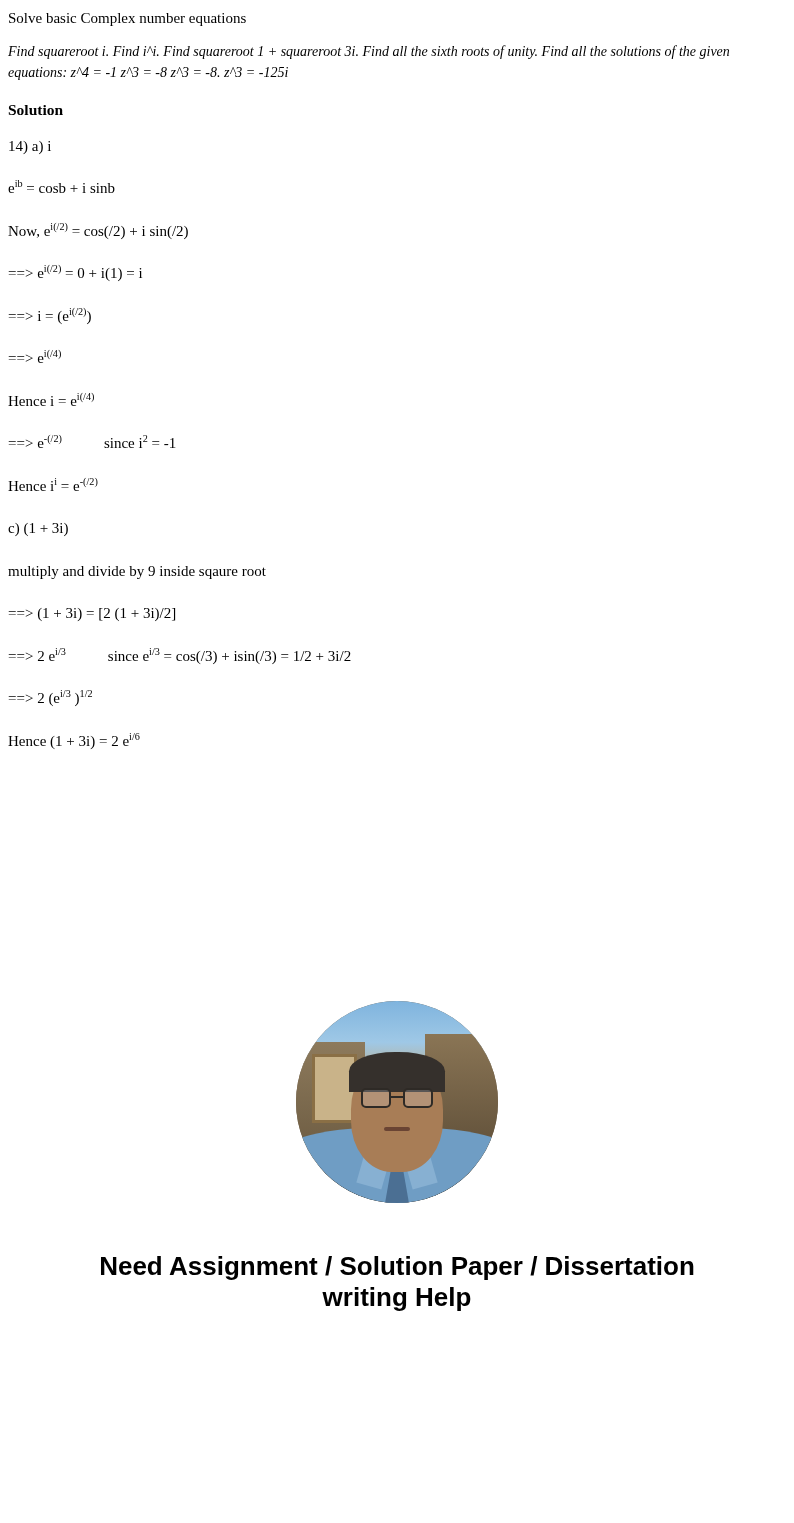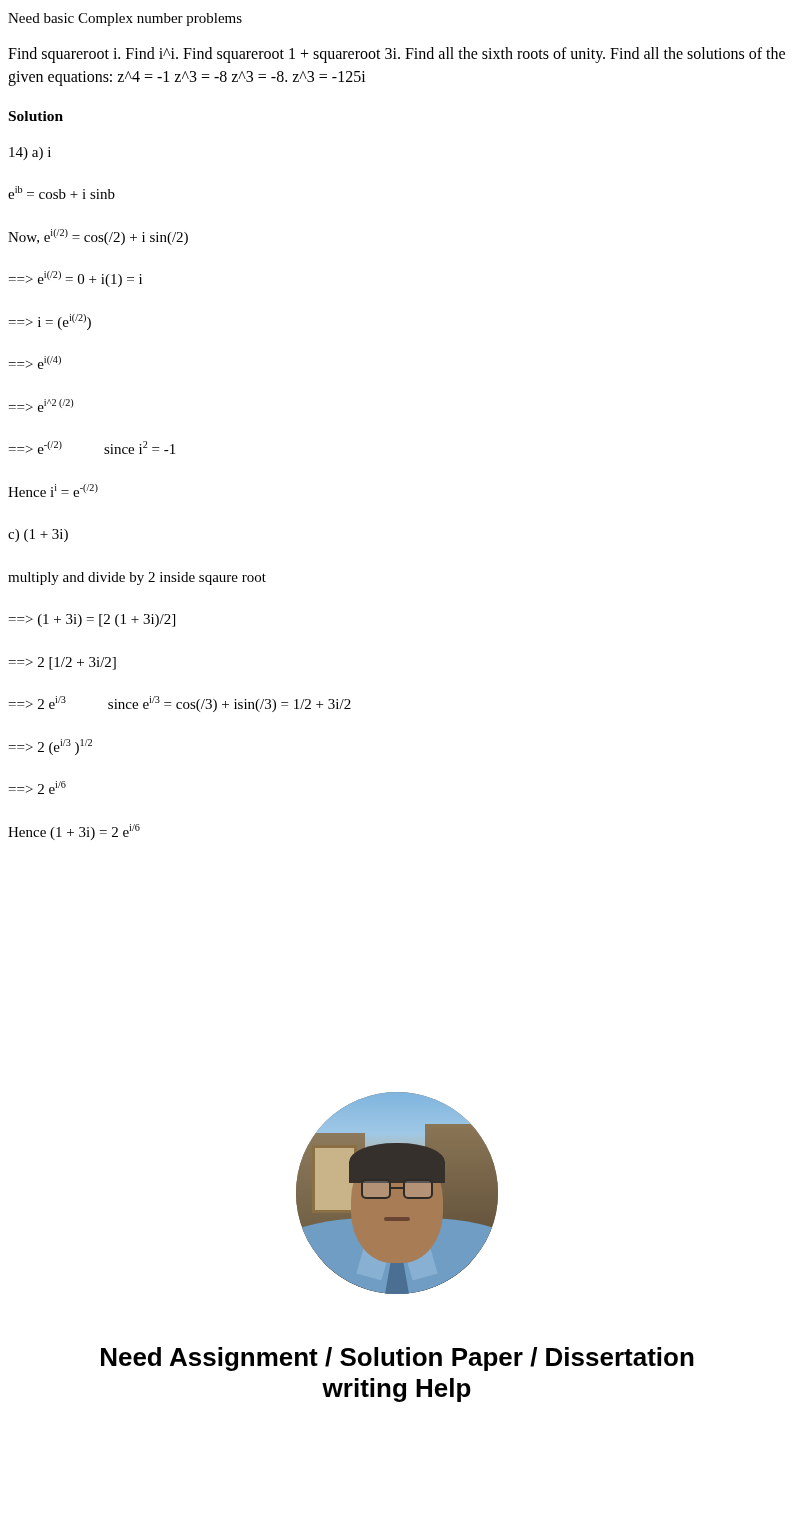--- a/index.html
+++ b/index.html
@@ -20,24 +20,25 @@
     min-height: 1523px;
     padding: 8px 8px 0 8px;
     position: relative;
   }
   .q-title {
     font-size: 15px;
     line-height: 1.35;
     margin: 0 0 14px 0;
   }
   .q-body {
-    font-size: 16px;
+    font-size: 14px;
     line-height: 1.45;
     margin: 0 0 18px 0;
     max-width: 782px;
+    font-style: italic;
   }
   .sol-head {
     font-size: 15.5px;
     font-weight: bold;
     margin: 12px 0 18px 0;
   }
   .line {
     font-size: 15px;
     line-height: 1.3;
     margin: 0 0 23px 0;
@@ -138,43 +139,41 @@
     line-height: 1.18;
     color: #000;
     padding-bottom: 26px;
   }
 </style>
 </head>
 <body>
 
 <div class="page">
 
-  <p class="q-title">Need basic Complex number problems</p>
+  <p class="q-title">Solve basic Complex number equations</p>
 
   <p class="q-body">Find squareroot i. Find i^i. Find squareroot 1 + squareroot 3i. Find all the sixth roots of unity. Find all the solutions of the given equations: z^4 = -1 z^3 = -8 z^3 = -8. z^3 = -125i</p>
 
   <p class="sol-head">Solution</p>
 
   <div>
     <p class="line">14) a) i</p>
     <p class="line">e<sup>ib</sup> = cosb + i sinb</p>
     <p class="line">Now, e<sup>i(/2)</sup> = cos(/2) + i sin(/2)</p>
     <p class="line">==&gt; e<sup>i(/2)</sup> = 0 + i(1) = i</p>
     <p class="line">==&gt; i = (e<sup>i(/2)</sup>)</p>
     <p class="line">==&gt; e<sup>i(/4)</sup></p>
-    <p class="line">==&gt; e<sup>i^2 (/2)</sup></p>
+    <p class="line">Hence i = e<sup>i(/4)</sup></p>
     <p class="line">==&gt; e<sup>-(/2)</sup><span class="gap"></span>since i<sup>2</sup> = -1</p>
     <p class="line">Hence i<sup>i</sup> = e<sup>-(/2)</sup></p>
     <p class="line">c) (1 + 3i)</p>
-    <p class="line">multiply and divide by 2 inside sqaure root</p>
+    <p class="line">multiply and divide by 9 inside sqaure root</p>
     <p class="line">==&gt; (1 + 3i) = [2 (1 + 3i)/2]</p>
-    <p class="line">==&gt; 2 [1/2 + 3i/2]</p>
     <p class="line">==&gt; 2 e<sup>i/3</sup><span class="gap"></span>since e<sup>i/3</sup> = cos(/3) + isin(/3) = 1/2 + 3i/2</p>
     <p class="line">==&gt; 2 (e<sup>i/3</sup> )<sup>1/2</sup></p>
-    <p class="line">==&gt; 2 e<sup>i/6</sup></p>
     <p class="line">Hence (1 + 3i) = 2 e<sup>i/6</sup></p>
   </div>
 
   <div class="photo-wrap">
     <div class="photo">
       <div class="sky"></div>
       <div class="wallL"></div>
       <div class="wallR"></div>
       <div class="frame"></div>
       <div class="dark"></div>

